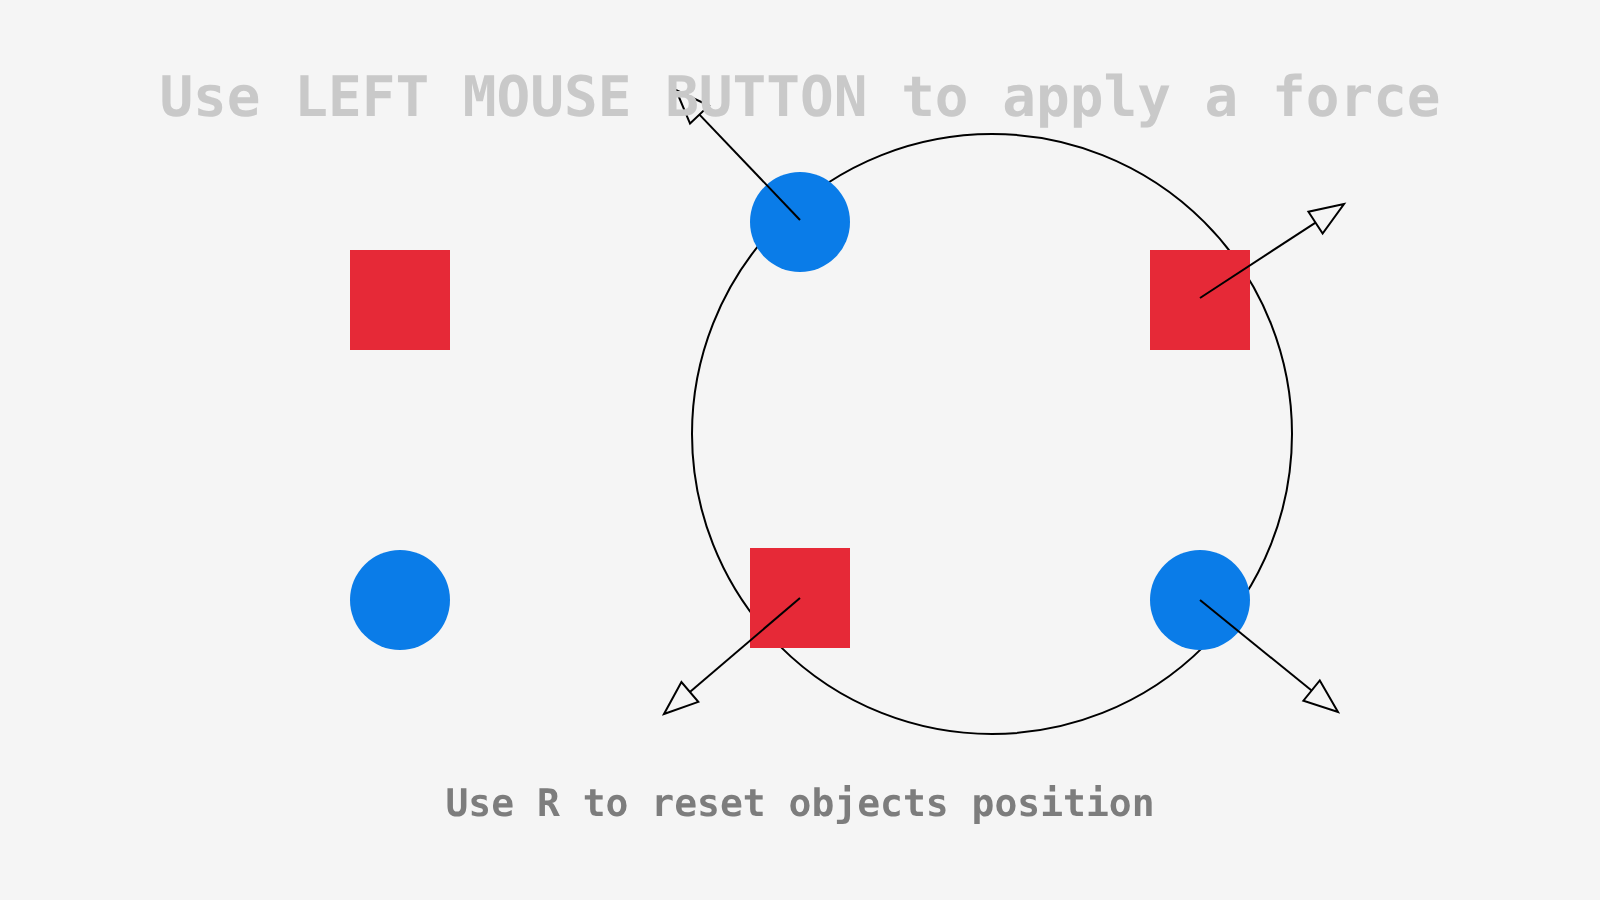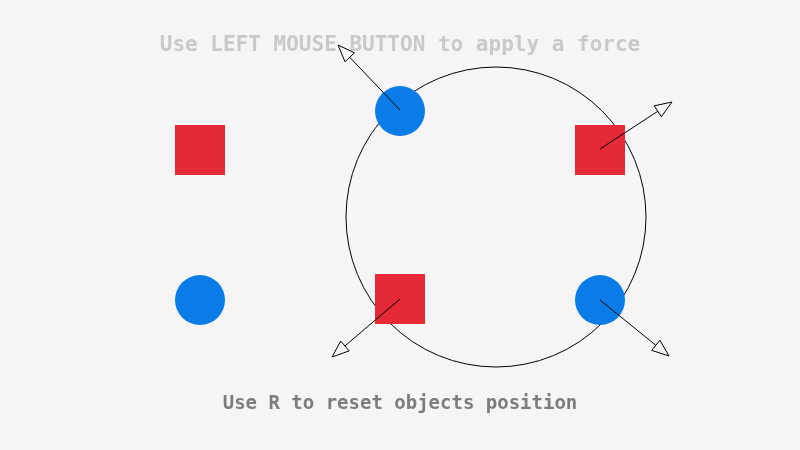--- a/index.html
+++ b/index.html
@@ -23,21 +23,21 @@
     left: 0;
     width: 800px;
     text-align: center;
     font-weight: bold;
     white-space: nowrap;
     letter-spacing: 0px;
     user-select: none;
   }
   .instruction-top {
     top: 32px;
-    font-size: 21px;
+    font-size: 28px;
   }
   .instruction-bottom {
     top: 391px;
     font-size: 19px;
   }
 </style>
 </head>
 <body>
 
 <div class="stage" style="background: rgb(245, 245, 245); width: 800px; height: 450px;">

